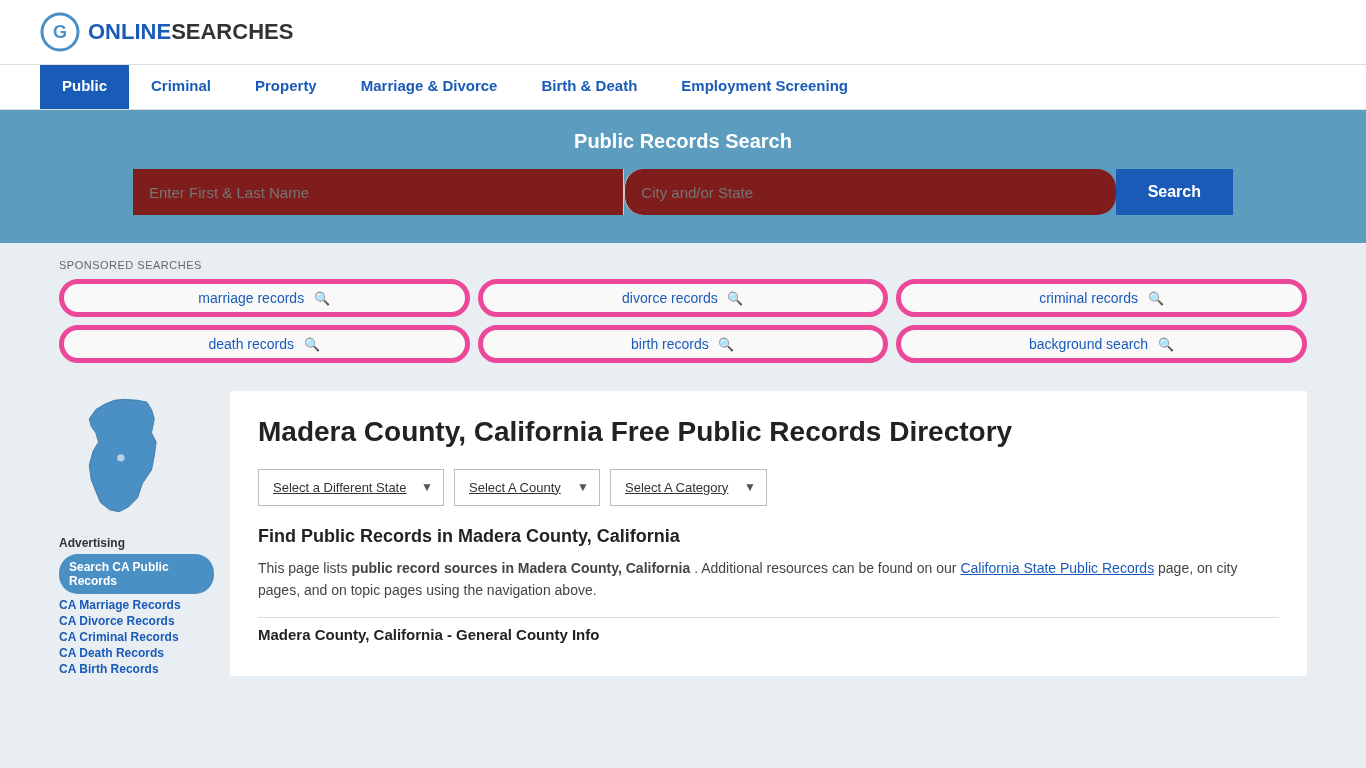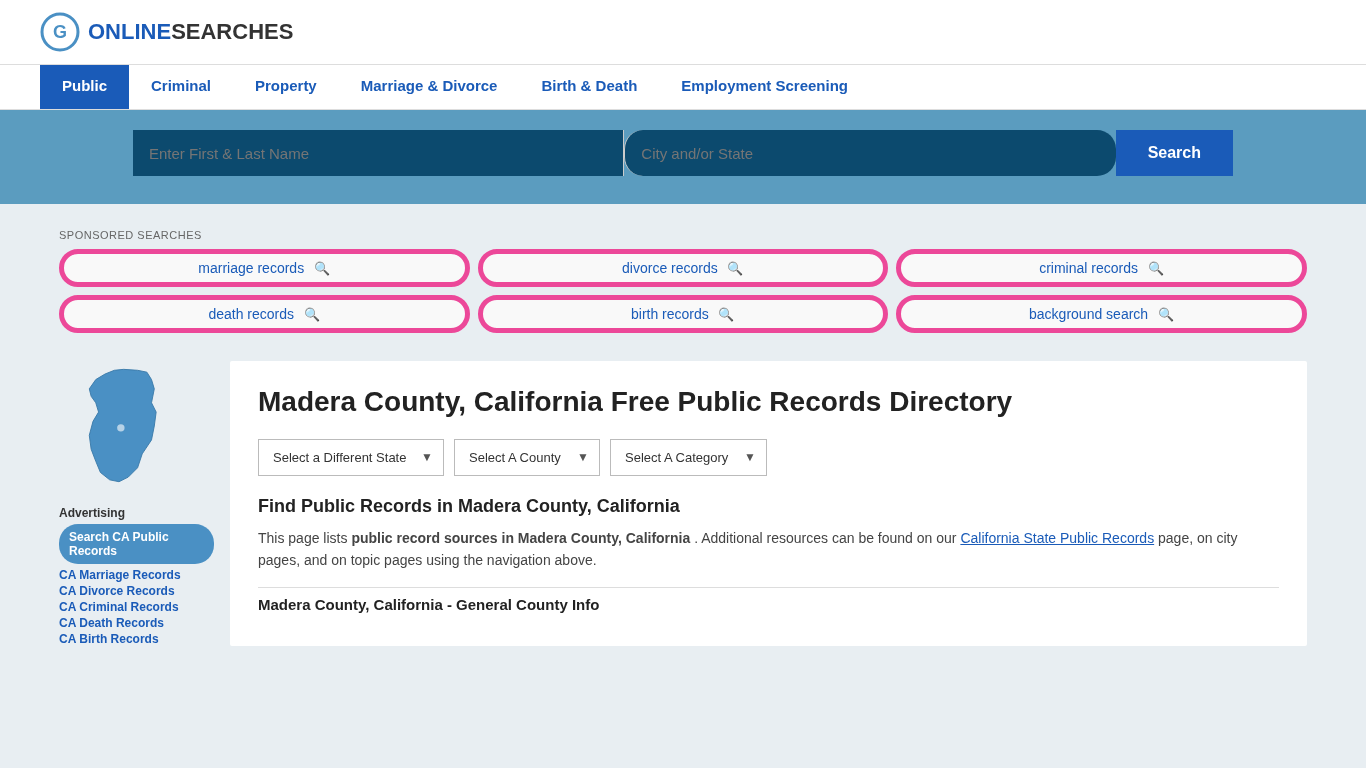--- a/index.html
+++ b/index.html
@@ -76,40 +76,40 @@
       max-width: 1100px;
       margin: 0 auto;
     }
     .search-input {
       flex: 1;
       padding: 14px 16px;
       font-size: 15px;
       border: none;
       outline: none;
       color: #999;
-      background: #0c4a6e;
+      background: #7f1d1d;
     }
     .search-input:first-child {
       border-right: 1px solid #ccc;
     }
     .search-button {
       background: #1a5bb8;
       color: #fff;
       border: none;
       padding: 14px 32px;
       font-size: 16px;
       font-weight: bold;
       cursor: pointer;
       white-space: nowrap;
     }
 
     
     .main-container {
       max-width: 1280px;
-      margin: 13px auto;
+      margin: 4px auto;
       padding: 0;
       display: flex;
       background: #e8eef2;
     }
 
     
     .content-area {
       flex: 1;
       padding: 0;
     }
@@ -232,20 +232,21 @@
     }
     .dropdown-wrapper select {
       border: none;
       outline: none;
       font-size: 13px;
       color: #333;
       background: transparent;
       cursor: pointer;
       padding: 10px 36px 10px 14px;
       appearance: none;
+      text-decoration: underline;
       -webkit-appearance: none;
     }
     .dropdown-arrow {
       position: absolute;
       right: 10px;
       pointer-events: none;
       color: #555;
       font-size: 12px;
     }
 
@@ -297,20 +298,21 @@
 <nav class="nav">
   <a class="nav-item active">Public</a>
   <a class="nav-item">Criminal</a>
   <a class="nav-item">Property</a>
   <a class="nav-item">Marriage &amp; Divorce</a>
   <a class="nav-item">Birth &amp; Death</a>
   <a class="nav-item">Employment Screening</a>
 </nav>
 
 <div class="search-banner">
+  <div class="search-banner-title">Public Records Search</div>
   <div class="search-bar">
     <input class="search-input" type="text" placeholder="Enter First &amp; Last Name" style="">
     <input class="search-input" type="text" style="border-left: 1px solid rgb(204, 204, 204); border-radius: 19px;" placeholder="City and/or State">
     <button class="search-button">Search</button>
   </div>
 </div>
 
 <div class="main-container">
   <div class="content-area">
 

